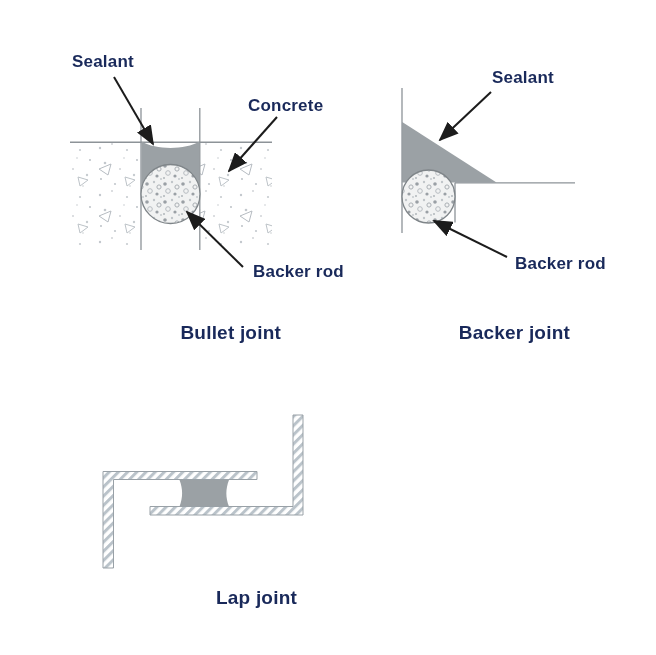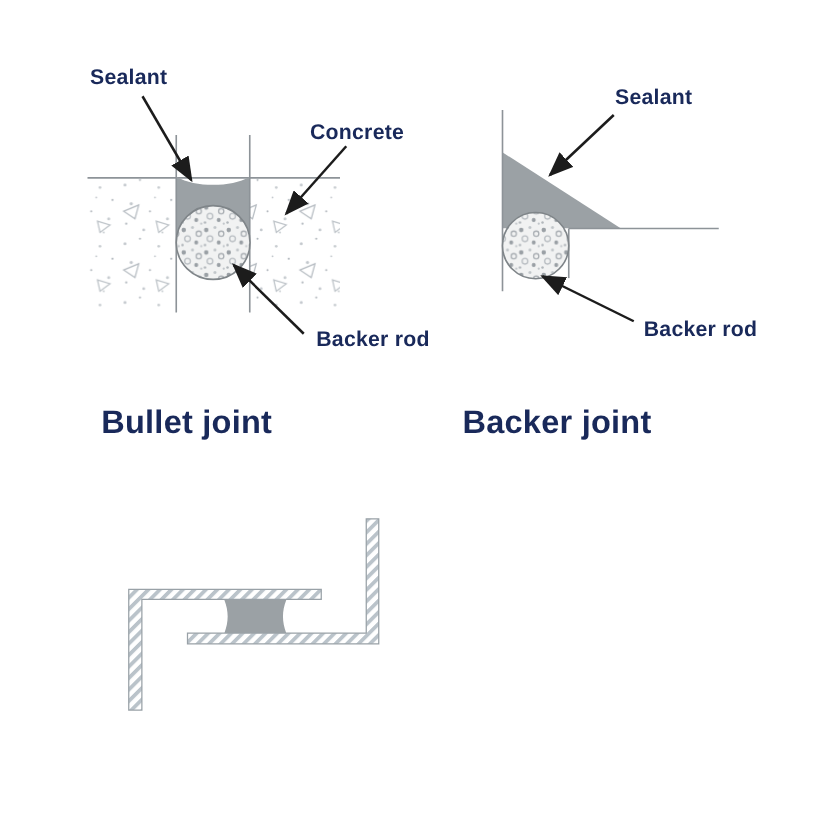--- a/index.html
+++ b/index.html
@@ -15,25 +15,25 @@
     position:absolute;
     font-weight:bold;
     font-size:17px;
     letter-spacing:.2px;
     color:#19295a;
     white-space:nowrap;
   }
   .title{
     position:absolute;
     font-weight:bold;
-    font-size:26px;
+    font-size:19px;
     letter-spacing:.2px;
     color:#19295a;
     width:200px;
-    text-align:left;
+    text-align:right;
     white-space:nowrap;
   }
 </style>
 </head>
 <body>
 
 <div class="canvas">
 
   <svg width="656" height="655" viewBox="0 0 656 655">
     <defs>
@@ -119,13 +119,14 @@
 
   <div class="lbl" style="left:72px;top:52px;">Sealant</div>
   <div class="lbl" style="left:248px;top:96px;">Concrete</div>
   <div class="lbl" style="left:253px;top:262px;">Backer rod</div>
   <div class="title" style="left:81px;top:322px;">Bullet joint</div>
 
   <div class="lbl" style="left:492px;top:68px;">Sealant</div>
   <div class="lbl" style="left:515px;top:254px;">Backer rod</div>
   <div class="title" style="left:370px;top:322px;">Backer joint</div>
 
+  <div class="title" style="left:97px;top:587px;">Lap joint</div>
 </div>
 
 </body></html>

